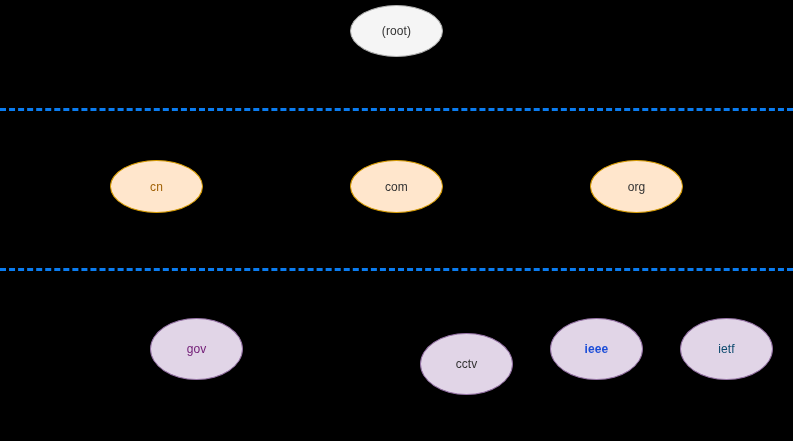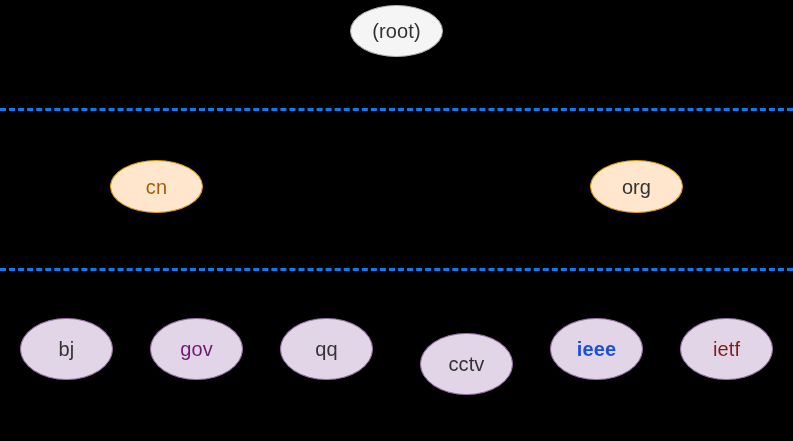--- a/index.html
+++ b/index.html
@@ -22,21 +22,21 @@
     box-sizing: border-box;
     border-radius: 50%;
     border-style: solid;
     border-width: 1.5px;
     display: flex;
     align-items: center;
     justify-content: center;
     user-select: none;
   }
   .node-label {
-    font-size: 20px;
+    font-size: 12px;
     line-height: 1;
     letter-spacing: 0.1px;
     white-space: nowrap;
   }
   .divider {
     position: absolute;
     left: 0;
     height: 0;
     border-top-style: dashed;
     border-top-width: 3px;
@@ -47,34 +47,31 @@
 
 <div id="diagram-canvas" style="width: 793px; height: 441px; background: rgb(0, 0, 0);">
     <div class="divider" style="top: 108px; width: 793px; border-top-color: rgb(10, 124, 240); border-top-width: 3px;"></div>
     <div class="divider" style="top: 268px; width: 793px; border-top-color: rgb(10, 124, 240); border-top-width: 3px;"></div>
     <div class="node" style="left: 350px; top: 5px; width: 93px; height: 52px; background: rgb(245, 245, 245); border-color: rgb(176, 176, 176);">
       <span class="node-label" style="color: rgb(51, 51, 51);">(root)</span>
     </div>
     <div class="node" style="left: 110px; top: 160px; width: 93px; height: 53px; background: rgb(255, 230, 204); border-color: rgb(215, 155, 0);">
       <span class="node-label" style="color: #a16207;">cn</span>
     </div>
+    <div class="node" style="left: 350px; top: 160px; width: 93px; height: 53px; background: rgb(255, 230, 204); border-color: rgb(215, 155, 0);">
+      <span class="node-label" style="color: rgb(51, 51, 51);">com</span>
+    </div>
     <div class="node" style="left: 590px; top: 160px; width: 93px; height: 53px; background: rgb(255, 230, 204); border-color: rgb(215, 155, 0);">
       <span class="node-label" style="color: rgb(51, 51, 51); text-align: right;">org</span>
     </div>
-    <div class="node" style="left: 20px; top: 318px; width: 93px; height: 62px; background: rgb(225, 213, 231); border-color: rgb(150, 115, 166);">
-      <span class="node-label" style="color: rgb(51, 51, 51);">bj</span>
-    </div>
     <div class="node" style="left: 150px; top: 318px; width: 93px; height: 62px; background: rgb(225, 213, 231); border-color: rgb(150, 115, 166);">
       <span class="node-label" style="color: #701a75;">gov</span>
-    </div>
-    <div class="node" style="left: 280px; top: 318px; width: 93px; height: 62px; background: rgb(225, 213, 231); border-color: rgb(150, 115, 166);">
-      <span class="node-label" style="color: rgb(51, 51, 51);">qq</span>
     </div>
     <div class="node" style="left: 420px; top: 333px; width: 93px; height: 62px; background: rgb(225, 213, 231); border-color: rgb(150, 115, 166);">
       <span class="node-label" style="color: rgb(51, 51, 51);">cctv</span>
     </div>
     <div class="node" style="left: 550px; top: 318px; width: 93px; height: 62px; background: rgb(225, 213, 231); border-color: rgb(150, 115, 166);">
       <span class="node-label" style="color: #1d4ed8; font-weight: bold;">ieee</span>
     </div>
     <div class="node" style="left: 680px; top: 318px; width: 93px; height: 62px; background: rgb(225, 213, 231); border-color: rgb(150, 115, 166);">
-      <span class="node-label" style="color: #7f1d1d;">ietf</span>
+      <span class="node-label" style="color: #0c4a6e;">ietf</span>
     </div>
   </div>
 
 </body></html>

